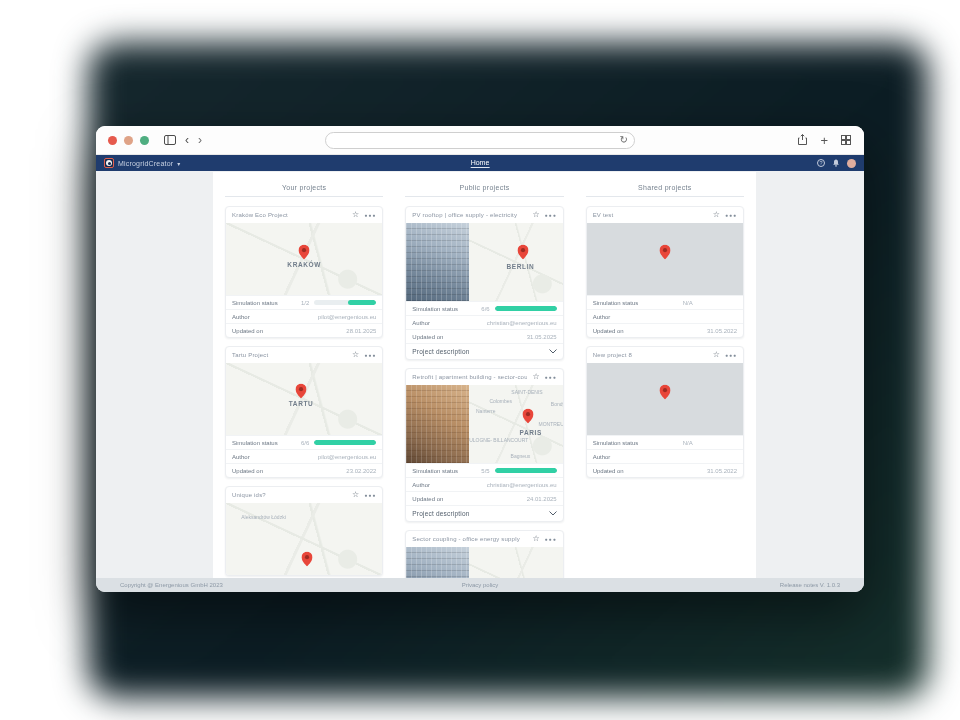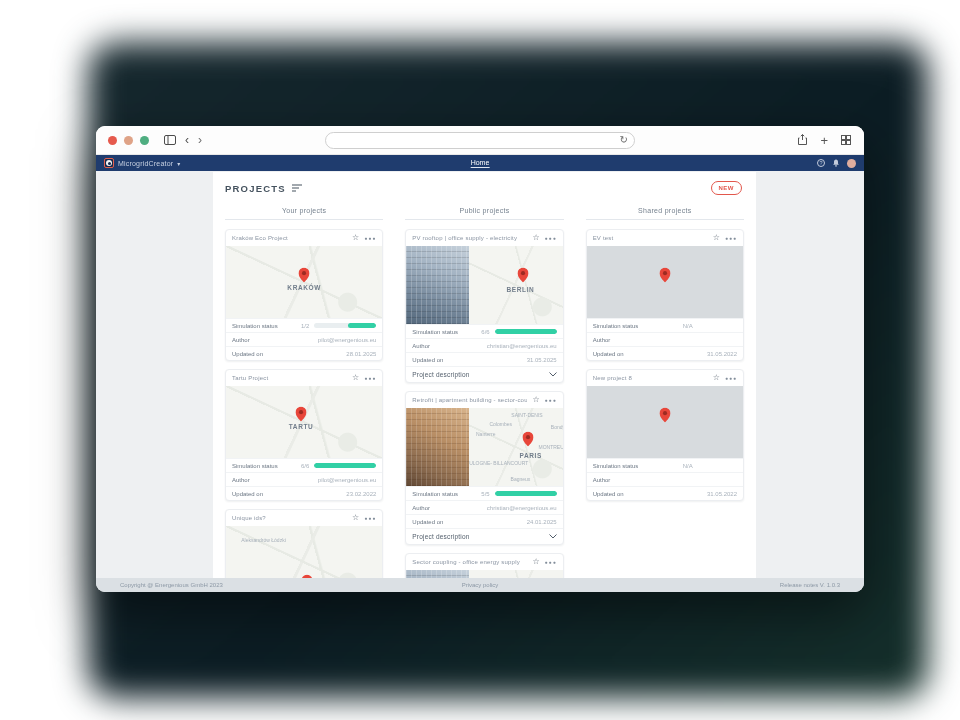--- a/index.html
+++ b/index.html
@@ -146,29 +146,20 @@
               <path d="M4 0.5 C2.6 0.5 2 1.6 2 2.8 L2 4.5 L1.2 5.8 L6.8 5.8 L6 4.5 L6 2.8 C6 1.6 5.4 0.5 4 0.5 Z" fill="#c3cbdc"></path>
               <circle cx="4" cy="6.9" r="0.8" fill="#c3cbdc"></circle>
             </svg>
         </span>
         <span class="avatar"></span>
       </div>
     </div>
 
     <div class="main">
       <div class="panel">
-        <div class="panel-head">
-          <span class="ptitle">PROJECTS</span>
-          <svg class="sort-ic" width="11" height="8" viewBox="0 0 11 8">
-              <line x1="0" y1="1" x2="10" y2="1" stroke="#46535f" stroke-width="1.2"></line>
-              <line x1="0" y1="4" x2="7" y2="4" stroke="#46535f" stroke-width="1.2"></line>
-              <line x1="0" y1="7" x2="4" y2="7" stroke="#46535f" stroke-width="1.2"></line>
-            </svg>
-          <button class="new-btn">NEW</button>
-        </div>
         <div class="cols" id="cols">
   <div class="col">
     <div class="col-head">Your projects</div>
     <div class="col-cards">
   <div class="card">
     <div class="card-top">
       <span class="card-title">Kraków Eco Project</span>
       <span class="star">☆</span>
       <span class="dots">●●●</span>
     </div>

